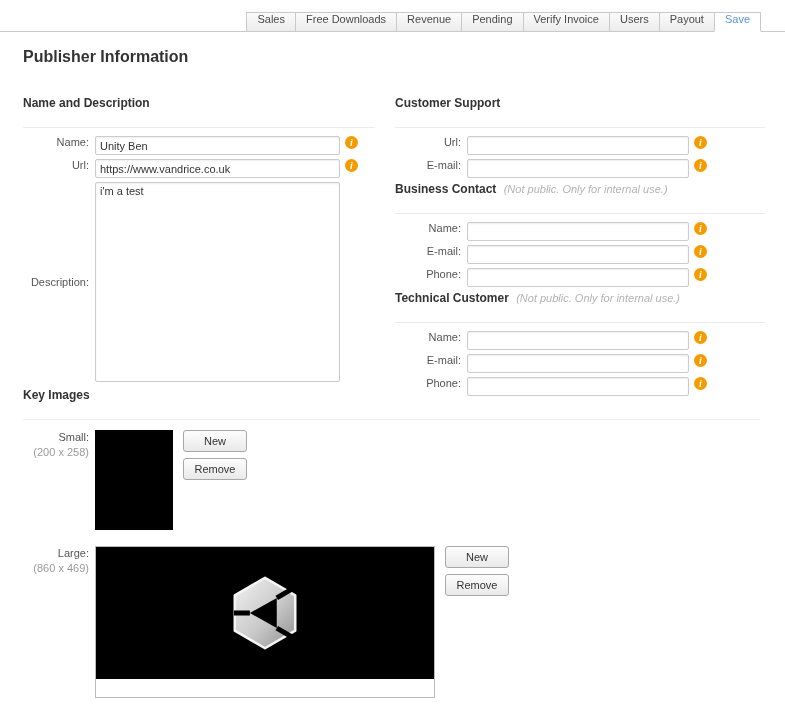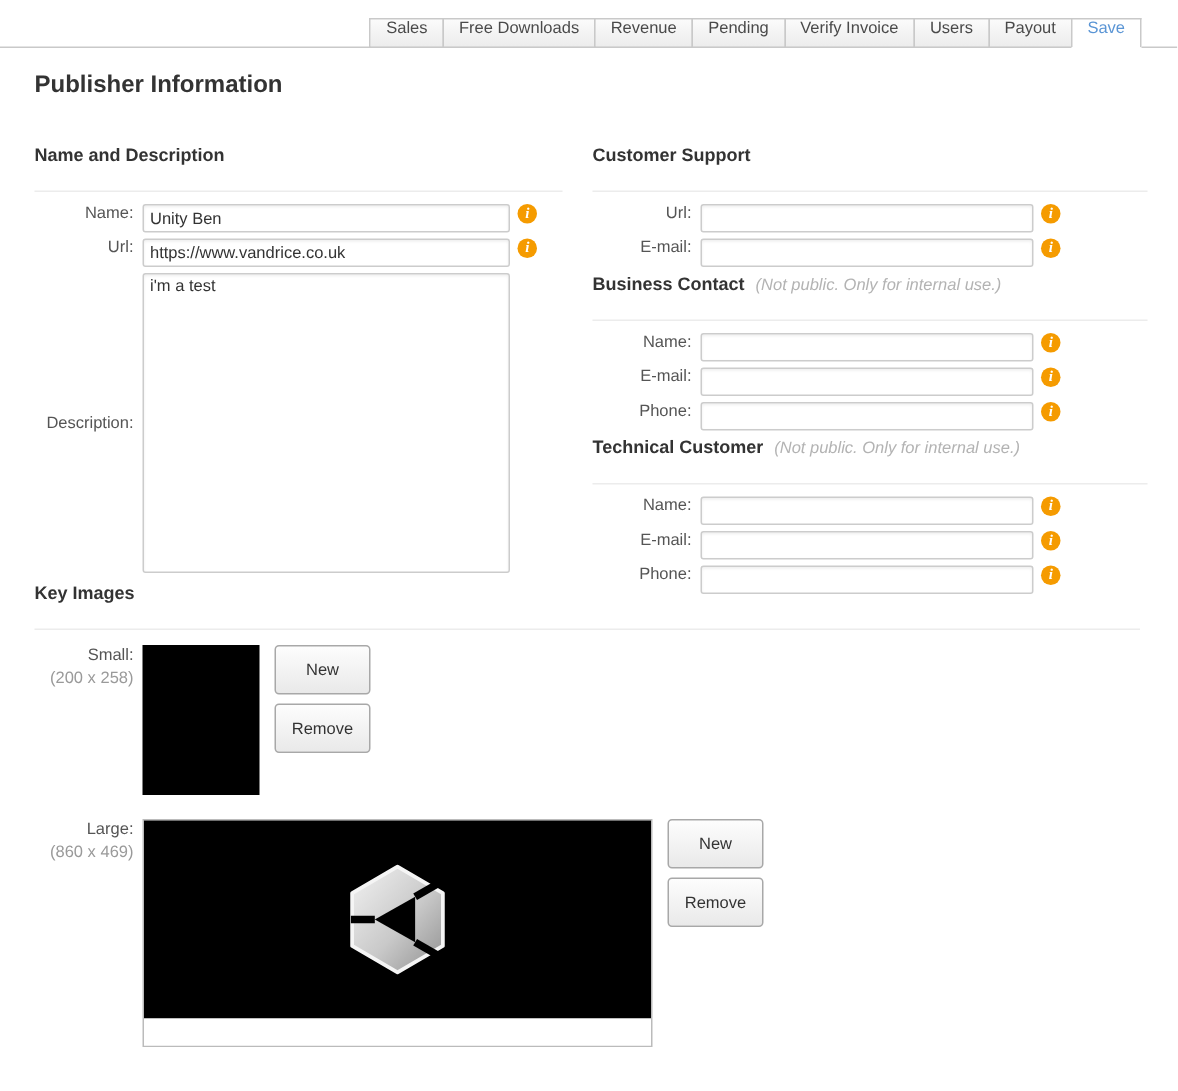--- a/index.html
+++ b/index.html
@@ -86,21 +86,21 @@
     width: 340px; height: 152px; border: 1px solid #bbb; background: #fff;
     display: flex; flex-direction: column; flex-shrink: 0;
   }
   .img-large .black {
     flex: 1; background: #000;
     display: flex; align-items: center; justify-content: center;
   }
   .img-large .strip { height: 18px; background: #fff; }
   .btn-col { display: flex; flex-direction: column; gap: 6px; margin-left: 10px; }
   .btn {
-    min-width: 64px; height: 33px; padding: 0 10px;
+    min-width: 64px; height: 22px; padding: 0 10px;
     font-family: "Liberation Sans", sans-serif; font-size: 11px; color: #333;
     background: linear-gradient(#fdfdfd, #e9e9e9);
     border: 1px solid #a8a8a8; border-radius: 3px; cursor: pointer;
   }
 
   
   .footer {
     position: absolute; top: 693px; right: 24px;
     display: flex; gap: 16px;
   }

